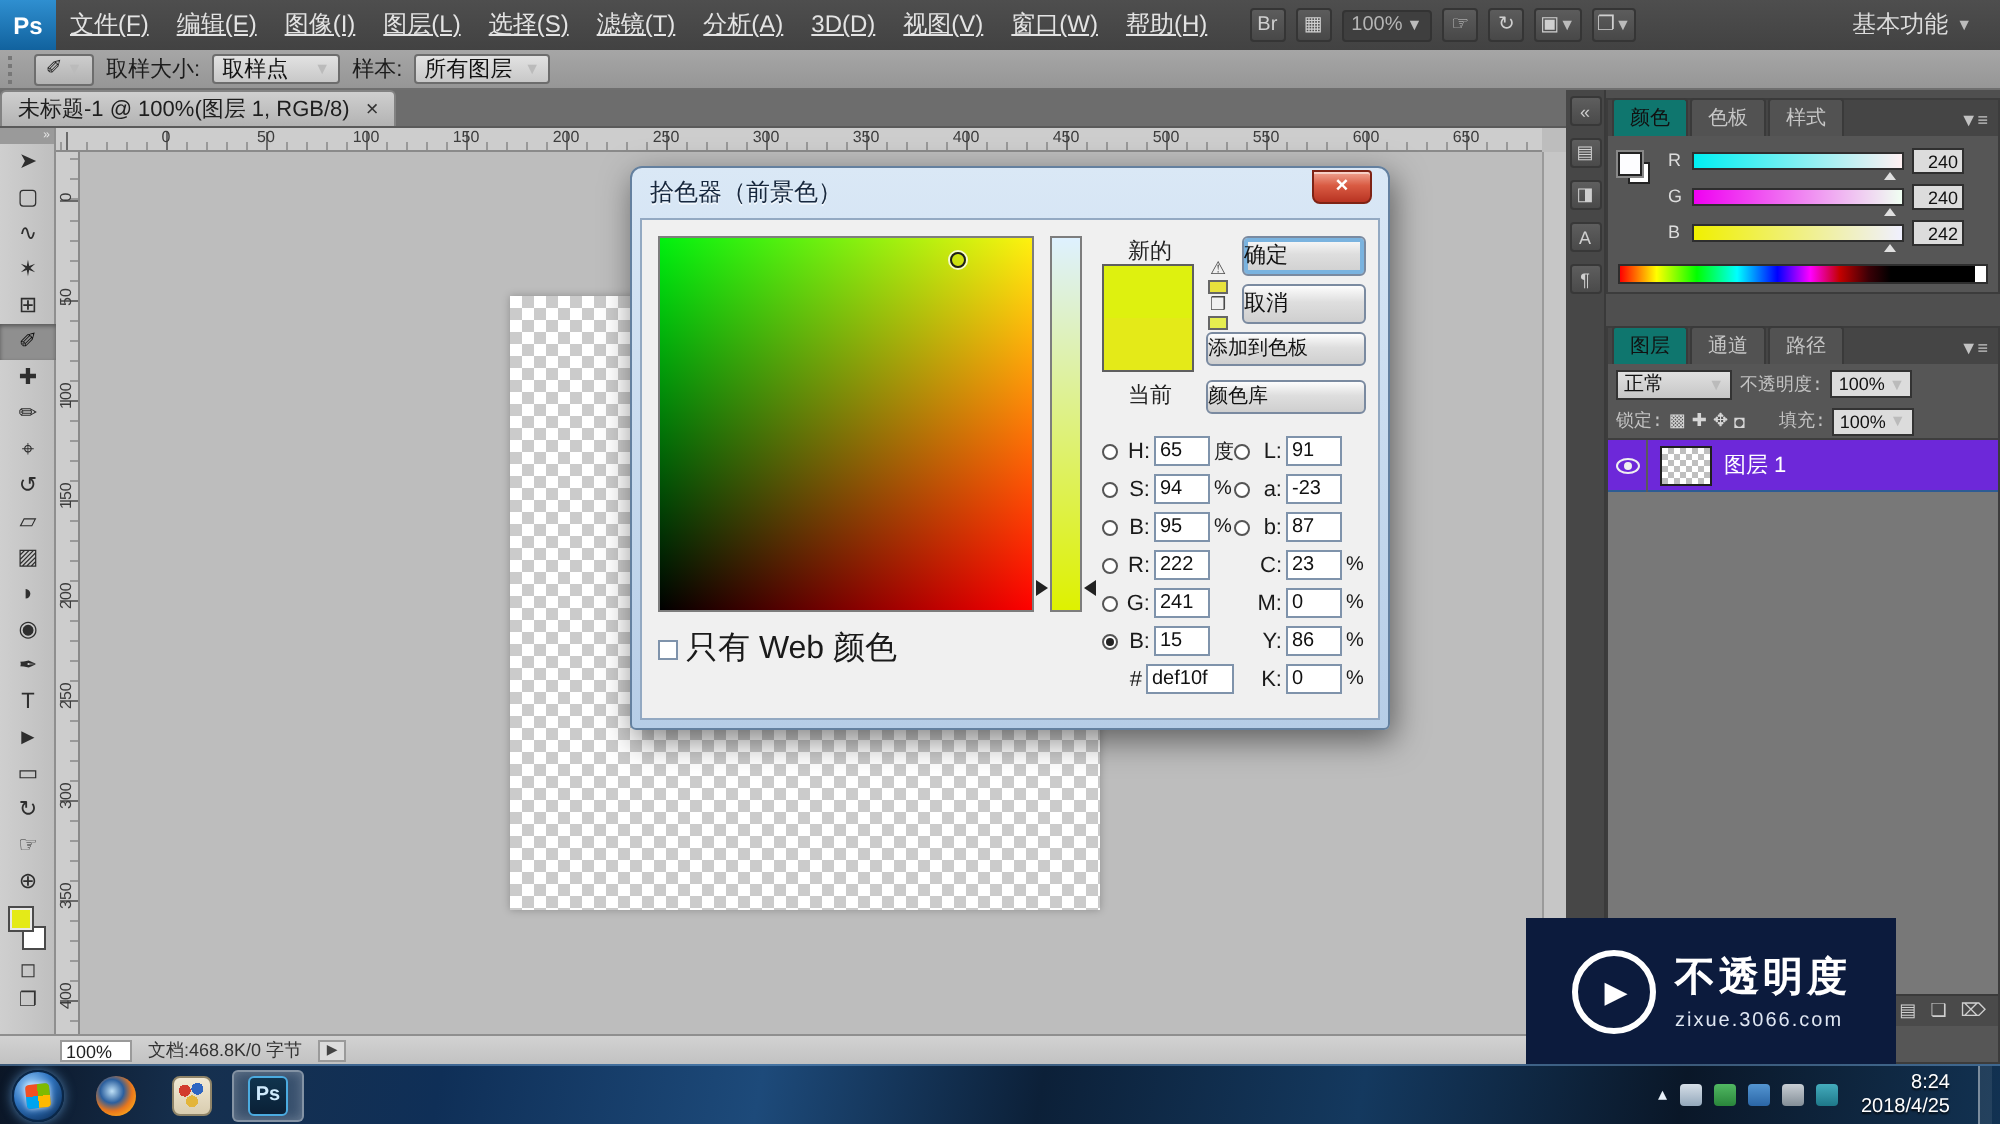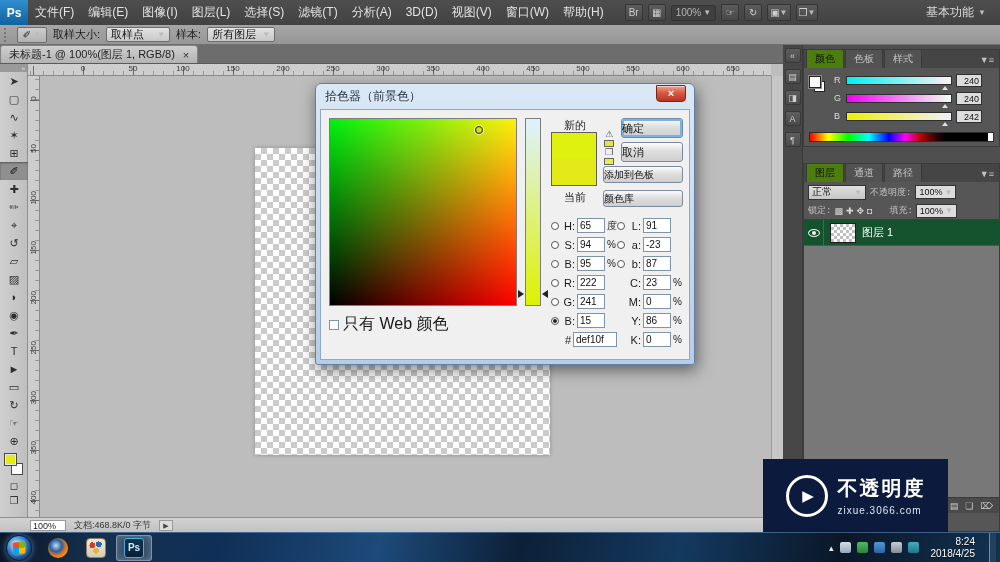--- a/index.html
+++ b/index.html
@@ -4,21 +4,21 @@
 <style>
   * { box-sizing: border-box; margin: 0; padding: 0; }
   html,body { width:1000px; height:562px; }
   body { font-family: "Liberation Sans", "DejaVu Sans", sans-serif; font-size:12px; overflow:hidden; background:#bdbdbd; }
   #root { position:relative; width:1000px; height:562px; overflow:hidden; background:#bdbdbd; }
 
   
   #menubar { position:absolute; left:0; top:0; width:1000px; height:25px; background:linear-gradient(#4e4e4e,#424242); display:flex; align-items:center; z-index:10; }
   #ps-logo { width:28px; height:25px; background:linear-gradient(#2f8fd0,#11629e); color:#fff; font-weight:bold; font-size:12px; display:flex; align-items:center; justify-content:center; }
   #menu-list { display:flex; align-items:center; height:100%; }
-  .menu-item { color:#e3e3e3; font-size:12px; padding:0 7px; line-height:25px; white-space:nowrap; }
+  .menu-item { color:#e3e3e3; font-size:12px; padding:0 7px; line-height:25px; white-space:nowrap;text-decoration:underline; }
   #appbar-icons { display:flex; align-items:center; gap:5px; margin-left:14px; color:#c9c9c9; }
   .abico { min-width:18px; height:17px; border:1px solid #353535; background:linear-gradient(#5c5c5c,#484848); border-radius:2px; display:flex; align-items:center; justify-content:center; font-size:10px; color:#cfcfcf; padding:0 2px; }
   .abzoom { display:flex; align-items:center; gap:2px; border:1px solid #333; background:#3f3f3f; height:16px; padding:0 4px; color:#b5b5b5; font-size:10px; border-radius:2px; }
   #menubar .spacer { flex:1; }
   #workspace-switcher { display:flex; align-items:center; gap:4px; color:#dcdcdc; font-size:12px; padding:0 14px; }
   .caret-down { font-size:8px; color:#bbb; }
 
   
   #optionsbar { position:absolute; left:0; top:25px; width:1000px; height:20px; background:linear-gradient(#a6a6a6,#969696); border-bottom:1px solid #6f6f6f; display:flex; align-items:center; gap:6px; padding-left:4px; z-index:9; }
   .opt-grip { width:5px; height:14px; border-left:2px dotted #777; margin-right:2px; }
@@ -71,21 +71,21 @@
 
   
   #dock { position:absolute; left:783px; top:45px; width:217px; height:487px; background:#4f4f4f; z-index:7; }
   #dock-strip { position:absolute; left:0; top:0; width:20px; height:100%; background:#474747; border-right:1px solid #3a3a3a; display:flex; flex-direction:column; align-items:center; padding-top:3px; gap:6px; }
   .dock-ico { width:16px; height:15px; background:linear-gradient(#5e5e5e,#4a4a4a); border:1px solid #383838; border-radius:2px; color:#cfcfcf; font-size:9px; display:flex; align-items:center; justify-content:center; }
   .panel { position:absolute; left:20px; width:197px; background:#565656; border:1px solid #3c3c3c; }
   #color-panel { top:4px; height:98px; }
   #layers-panel { top:118px; height:369px; }
   .ptabs { display:flex; align-items:flex-end; height:18px; background:#454545; padding-left:2px; gap:1px; }
   .ptab { font-size:10px; color:#c6c6c6; background:#525252; padding:2px 8px 2px; border:1px solid #3a3a3a; border-bottom:none; border-radius:2px 2px 0 0; }
-  .ptab.active { background:#4d7c0f; color:#111;text-align:center; }
+  .ptab.active { background:#0f766e; color:#111;text-align:center; }
   .ptab-menu { margin-left:auto; color:#c3c3c3; font-size:9px; padding:0 5px 3px; }
 
   
   #cp-content { position:relative; height:66px; padding:6px 5px 0 4px; }
   #mini-swatch { position:absolute; left:5px; top:8px; width:18px; height:18px; }
   #mini-bg { position:absolute; left:5px; top:5px; width:11px; height:11px; background:#fff; border:1px solid #222; }
   #mini-fg { position:absolute; left:0; top:0; width:12px; height:12px; background:#fdfdff; border:1px solid #222; box-shadow:0 0 0 1px #888; }
   .slider-row { display:flex; align-items:center; gap:4px; margin:0 0 6px 26px; height:12px; }
   .sl-letter { width:8px; font-size:9px; color:#ddd; }
   .sl-track { position:relative; width:106px; height:9px; border:1px solid #2e2e2e; }
@@ -444,21 +444,21 @@
         <span class="lock-ico">✚</span>
         <span class="lock-ico">✥</span>
         <span class="lock-ico">◘</span>
         <span class="dim-label" style="margin-left:14px">填充:</span>
         <span class="small-val">
             <span>100%</span>
             <span class="caret-down">▼</span>
           </span>
       </div>
       <div id="layers-list">
-        <div id="layer-row" style="background: #14532d;">
+        <div id="layer-row" style="background: #6d28d9;">
           <span id="eye-box">
               <span class="eye"></span>
             </span>
           <span id="layer-thumb"></span>
           <span id="layer-name">图层 1</span>
         </div>
         <div id="layers-bottom">
           <span class="lb-ico">∞</span>
           <span class="lb-ico">fx</span>
           <span class="lb-ico">▣</span>

